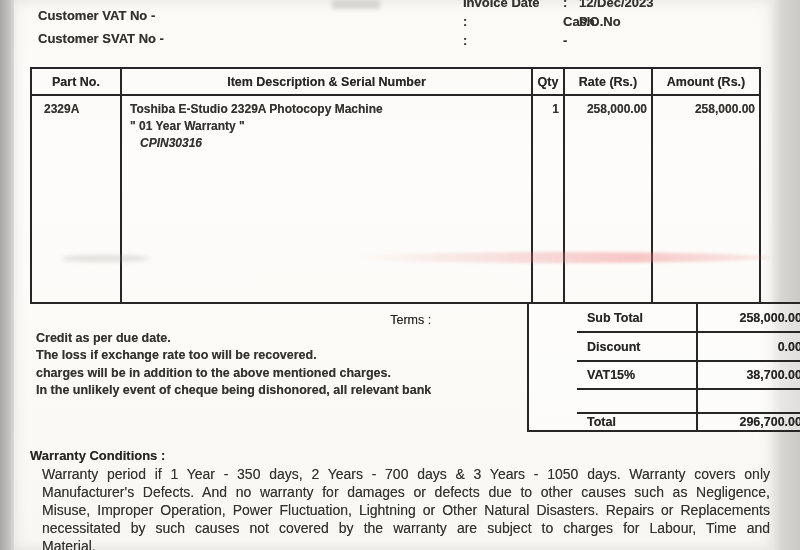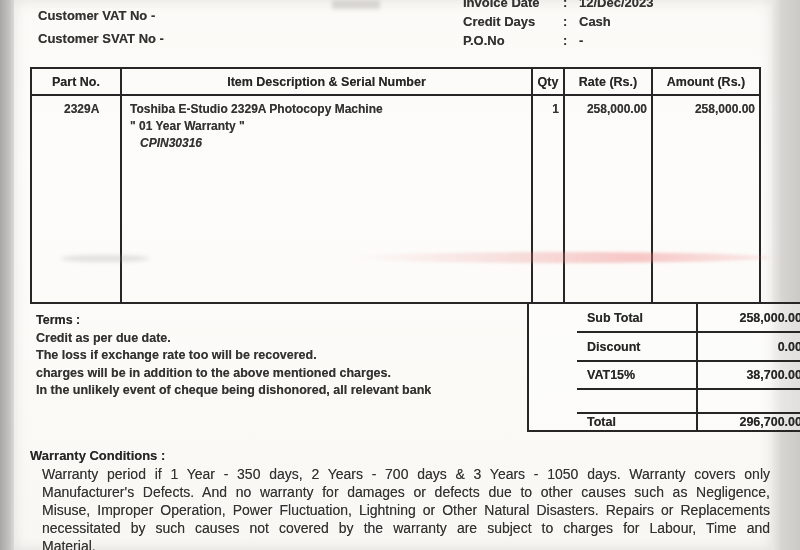--- a/index.html
+++ b/index.html
@@ -43,21 +43,21 @@
     grid-template-rows:27px 1fr;
     background:transparent;
   }
   .items-table .th{
     border-bottom:2px solid #262626;
     display:flex;align-items:center;justify-content:center;
     font-weight:bold;font-size:12.5px;color:#262624;
   }
   .items-table .th.cr, .items-table .td.cr{border-right:2px solid #262626;}
   .items-table .td{font-size:12px;font-weight:bold;color:#33322f;}
-  .td-part{padding:6px 16px 0 12px;margin-left:20px;}
+  .td-part{padding:6px 16px 0 12px;}
   .td-desc{padding:5px 0 0 8px;line-height:17px;}
   .td-desc .line-cpin{font-style:italic;padding-left:10px;}
   .td-num{text-align:right;padding:6px 4px 0 0;}
 
   
   .totals-table{
     position:absolute;left:513px;top:302px;width:230px;
     border:2px solid #262626;background:rgba(255,255,255,0.4);padding-left:48px;
   }
   .t-row{display:flex;border-bottom:2px solid #262626;}
@@ -68,21 +68,21 @@
     font-size:12.5px;font-weight:bold;color:#262624;
   }
   .t-value{
     flex:1;display:flex;align-items:center;justify-content:flex-end;
     padding-right:5px;font-size:12.5px;font-weight:bold;color:#262624;
   }
   .t-h1{height:27px;} .t-h2{height:27px;} .t-h3{height:26px;} .t-h4{height:22px;} .t-h5{height:16px;}
 
   
   .terms{position:absolute;left:22px;top:312px;font-size:12.5px;line-height:17.5px;color:#33322f;font-weight:bold;}
-  .terms .terms-heading{font-weight:bold;color:#262624;}
+  .terms .terms-heading{font-weight:normal;color:#262624;text-align:right;}
 
   
   .warranty{position:absolute;left:16px;top:448px;width:740px;color:#33322f;}
   .warranty .warranty-heading{font-size:13px;font-weight:bold;color:#262624;}
   .warranty .warranty-body{
     margin-top:2px;font-size:14px;font-weight:normal;line-height:18px;
     text-align:justify;word-spacing:2.5px;margin-left:12px;
   }
 
   
@@ -113,21 +113,20 @@
 
     <div class="cust-block ink">
       <div>Customer VAT No -</div>
       <div>Customer SVAT No -</div>
     </div>
 
     <div class="inv-block ink">
       <div>Invoice Date</div>
       <div>:</div>
       <div>12/Dec/2023</div>
-      <div>Credit Days</div>
       <div>:</div>
       <div>Cash</div>
       <div>P.O.No</div>
       <div>:</div>
       <div>-</div>
     </div>
 
     <div class="items-table ink">
       <div class="th cr">Part No.</div>
       <div class="th cr">Item Description &amp; Serial Number</div>

